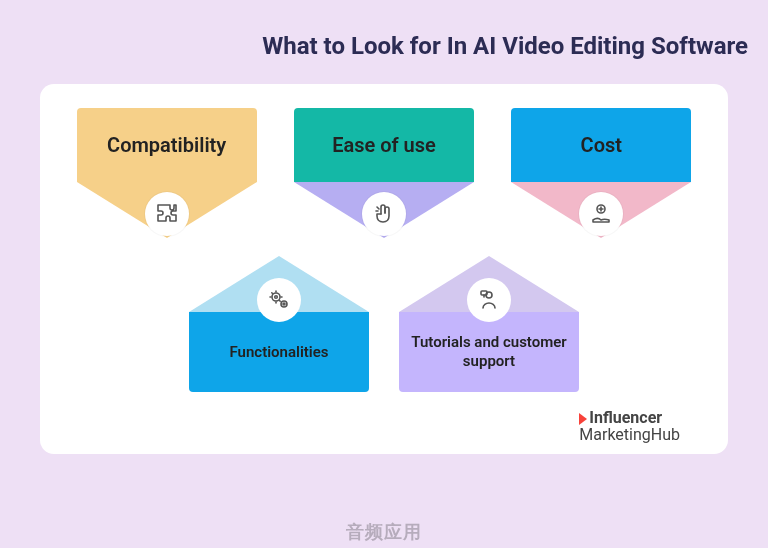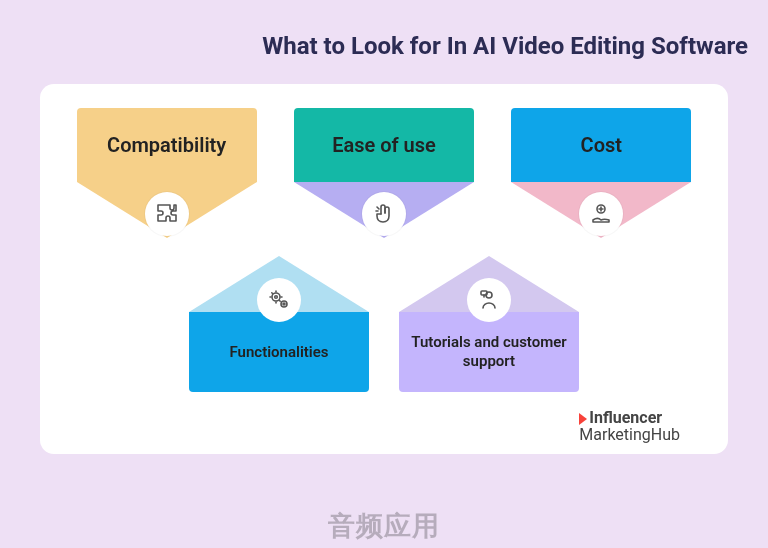--- a/index.html
+++ b/index.html
@@ -83,21 +83,21 @@
     position: absolute; bottom: 10px; right: 48px;
     font-size: 16px; color:#444; line-height:1.05; text-align:left;
   }
   .footer .tri { display:inline-block; width:0;height:0;
     border-left:8px solid #f8423a; border-top:6px solid transparent; border-bottom:6px solid transparent;
     margin-right:2px; vertical-align:middle; }
   .footer b { font-weight:700; }
 
   .watermark {
     position:absolute; bottom:4px; left:50%; transform:translateX(-50%);
-    font-size:27px; font-weight:700; color:rgba(40,40,40,0.28); letter-spacing:1px;margin-top:28px;
+    font-size:18px; font-weight:700; color:rgba(40,40,40,0.28); letter-spacing:1px;margin-top:28px;
   }
 </style>
 </head>
 <body>
 
 <div class="title">What to Look for In AI Video Editing Software</div>
 
 <div class="card">
 
   <div class="row">

